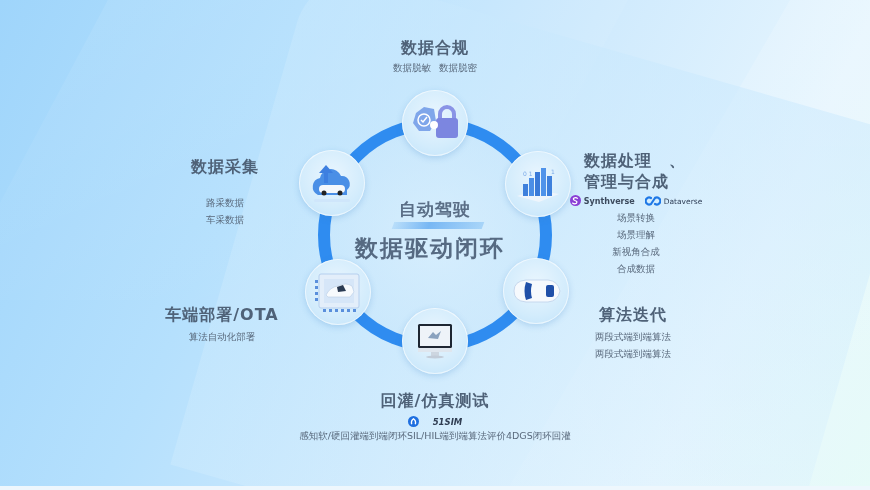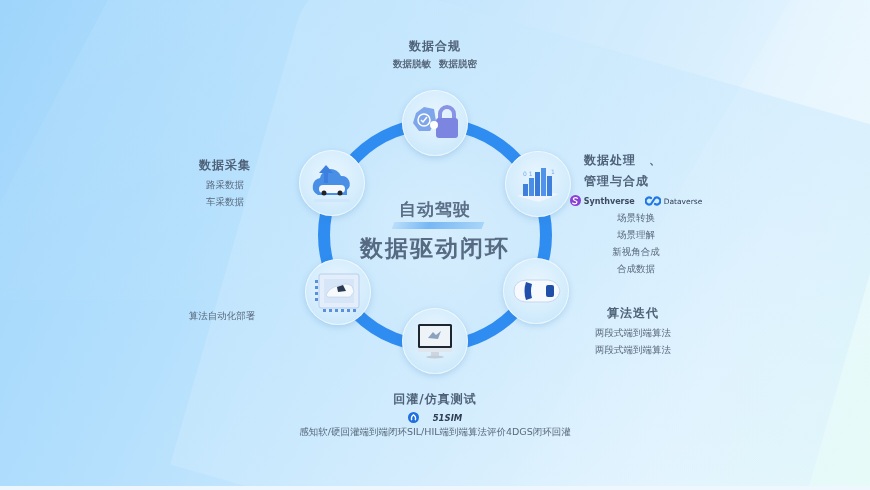--- a/index.html
+++ b/index.html
@@ -47,26 +47,26 @@
     text-align: center; font-size: 17px; font-weight: bold; color: #5a6e86;
     letter-spacing: 1px;
   }
   .center-sub-underline {
     position: absolute; left: 393px; top: 222px; width: 90px; height: 7px;
     background: linear-gradient(90deg, rgba(90,170,240,0.2), rgba(80,160,240,0.7) 40%, rgba(90,170,240,0.35));
     transform: skewX(-20deg);
   }
   .center-title {
     position: absolute; left: 355px; top: 233px; width: 160px; height: 30px;
-    text-align: center; font-size: 23px; font-weight: bold; color: #566a82;
+    font-size: 23px; font-weight: bold; color: #566a82;
     letter-spacing: 2px; white-space: nowrap;
   }
 
   .label-block { position: absolute; text-align: center; }
-  .title { font-size: 12px; font-weight: bold; color: #4f6278; letter-spacing: 1px; white-space: nowrap; }
+  .title { font-size: 16px; font-weight: bold; color: #4f6278; letter-spacing: 1px; white-space: nowrap; }
   .sub { font-size: 9.5px; color: #59697c; line-height: 17px; white-space: nowrap; }
 
   .logo-row { display: flex; align-items: center; justify-content: center; gap: 10px; margin-top: 3px; }
   .logo { display: flex; align-items: flex-end; gap: 3px; font-size: 8px; font-weight: bold; color: #3d4b5e; }
   .logo.dataverse span { font-weight: normal; font-size: 7.5px; color: #33425a; }
   .sim-logo { display: flex; align-items: center; justify-content: center; gap: 14px; font-size: 8.5px; font-weight: bold; font-style: italic; color: #2f3d52; margin: 4px 0 3px; }
   .sub-row { display: flex; justify-content: center; font-size: 9.5px; color: #59697c; white-space: nowrap; }
 </style>
 </head>
 <body>
@@ -163,29 +163,29 @@
       <rect x="7" y="5" width="30" height="20" fill="#eef3f8"></rect>
       <path d="M15,17 l5,-6 l3,3 l5,-4 l-3,8 z" fill="#8aa2be"></path>
       <rect x="5" y="27" width="34" height="4" fill="#dfe6ee"></rect>
       <rect x="18" y="31" width="8" height="4" fill="#cdd6e0"></rect>
       <ellipse cx="22" cy="36" rx="9" ry="1.5" fill="#c2ccd8"></ellipse>
     </svg>
   </div>
 
   <div class="label-block" style="left:360px; top:38px; width:150px;">
     <div class="title">数据合规</div>
-    <div class="sub-row" style="margin-top:3px; gap:8px;font-weight:bold;">
+    <div class="sub-row" style="margin-top:3px; gap:8px;">
       <span>数据脱敏</span>
       <span>数据脱密</span>
     </div>
   </div>
 
   <div class="label-block" style="left:170px; top:157px; width:110px;">
     <div class="title">数据采集</div>
-    <div class="sub" style="margin-top:2px;">路采数据</div>
+    <div class="sub" style="margin-top:16px;">路采数据</div>
     <div class="sub">车采数据</div>
   </div>
 
   <div class="label-block" style="left:574px; top:150px; width:124px;">
     <div class="title" style="text-align:left; padding-left:10px; line-height:21px;">数据处理　、</div>
     <div class="title" style="text-align:left; padding-left:10px; line-height:21px;">管理与合成</div>
     <div class="logo-row">
       <div class="logo">
         <svg width="11" height="11" viewBox="0 0 12 12">
           <circle cx="6" cy="6" r="6" fill="#8a3fd6"></circle>
@@ -200,20 +200,21 @@
         <span>Dataverse</span>
       </div>
     </div>
     <div class="sub" style="margin-top:3px;">场景转换</div>
     <div class="sub">场景理解</div>
     <div class="sub">新视角合成</div>
     <div class="sub">合成数据</div>
   </div>
 
   <div class="label-block" style="left:152px; top:305px; width:140px;">
+    <div class="title">车端部署/OTA</div>
     <div class="sub" style="margin-top:2px;">算法自动化部署</div>
   </div>
 
   <div class="label-block" style="left:578px; top:305px; width:110px;">
     <div class="title">算法迭代</div>
     <div class="sub" style="margin-top:2px;">两段式端到端算法</div>
     <div class="sub">两段式端到端算法</div>
   </div>
 
   <div class="label-block" style="left:270px; top:391px; width:330px;">

